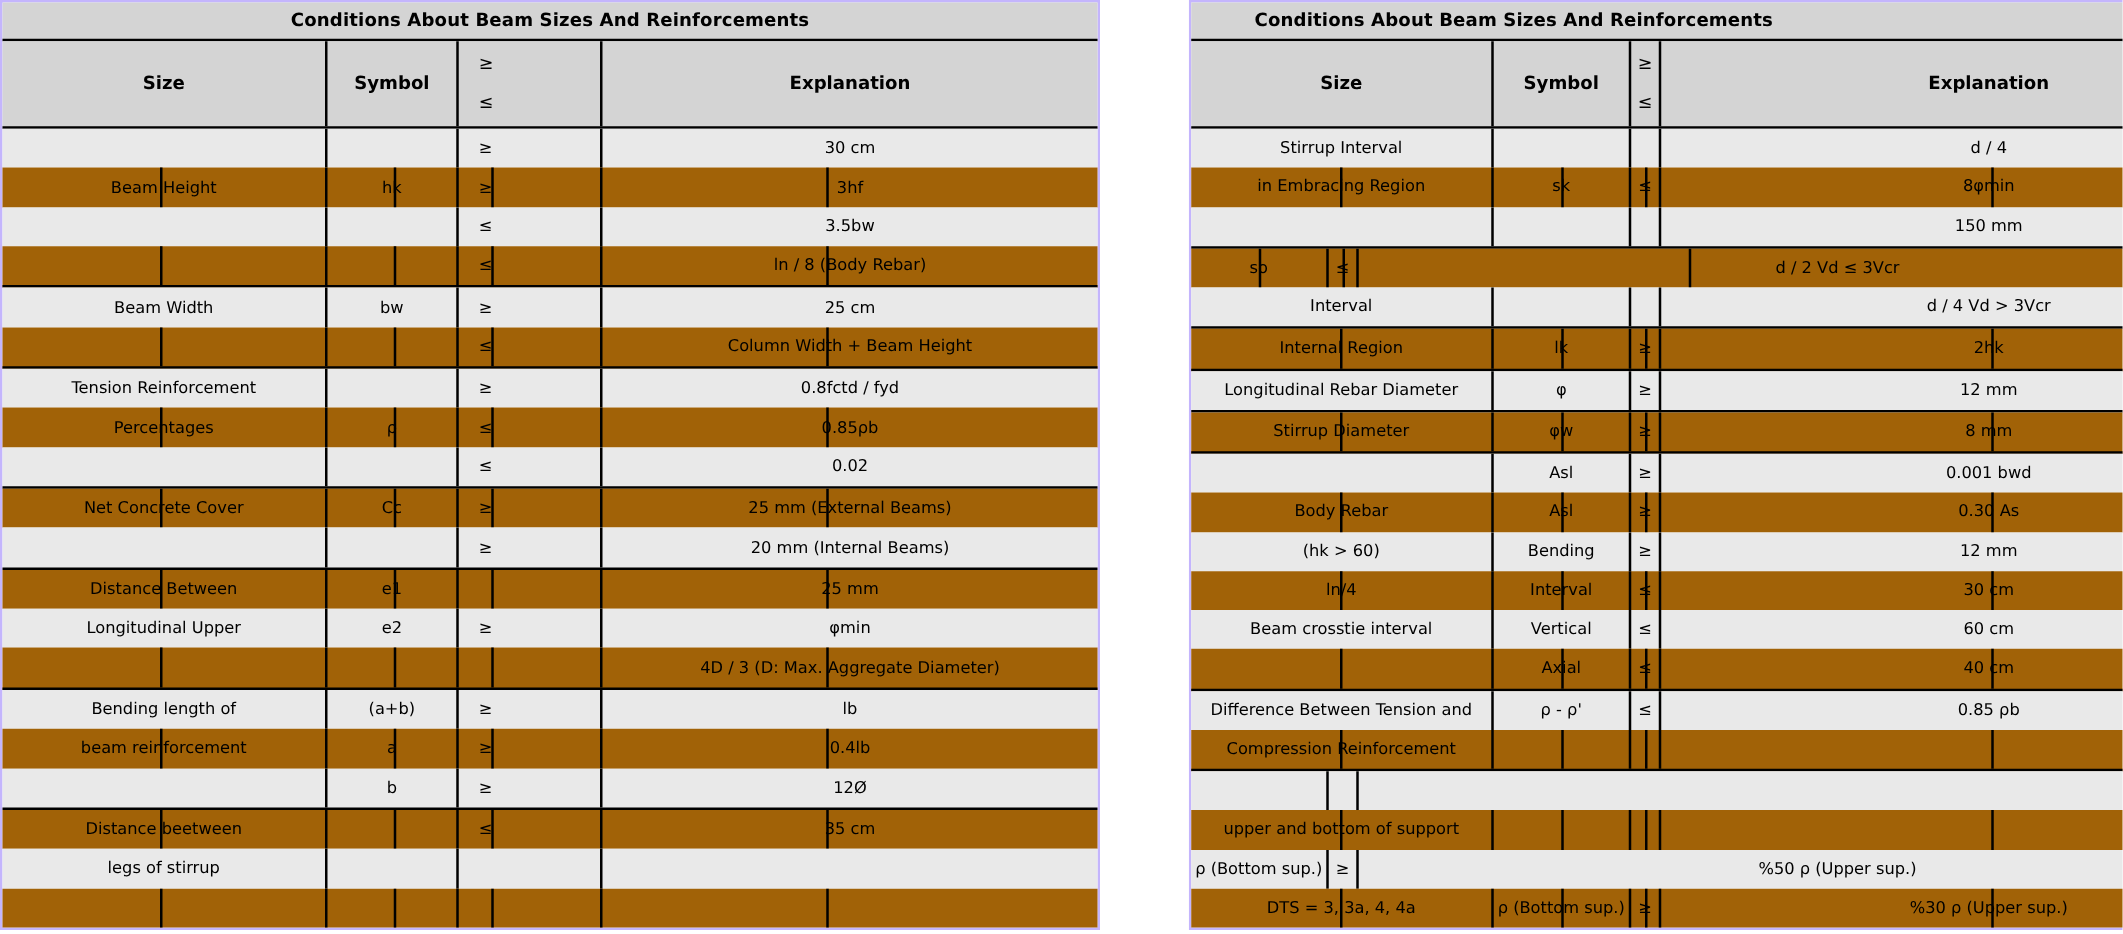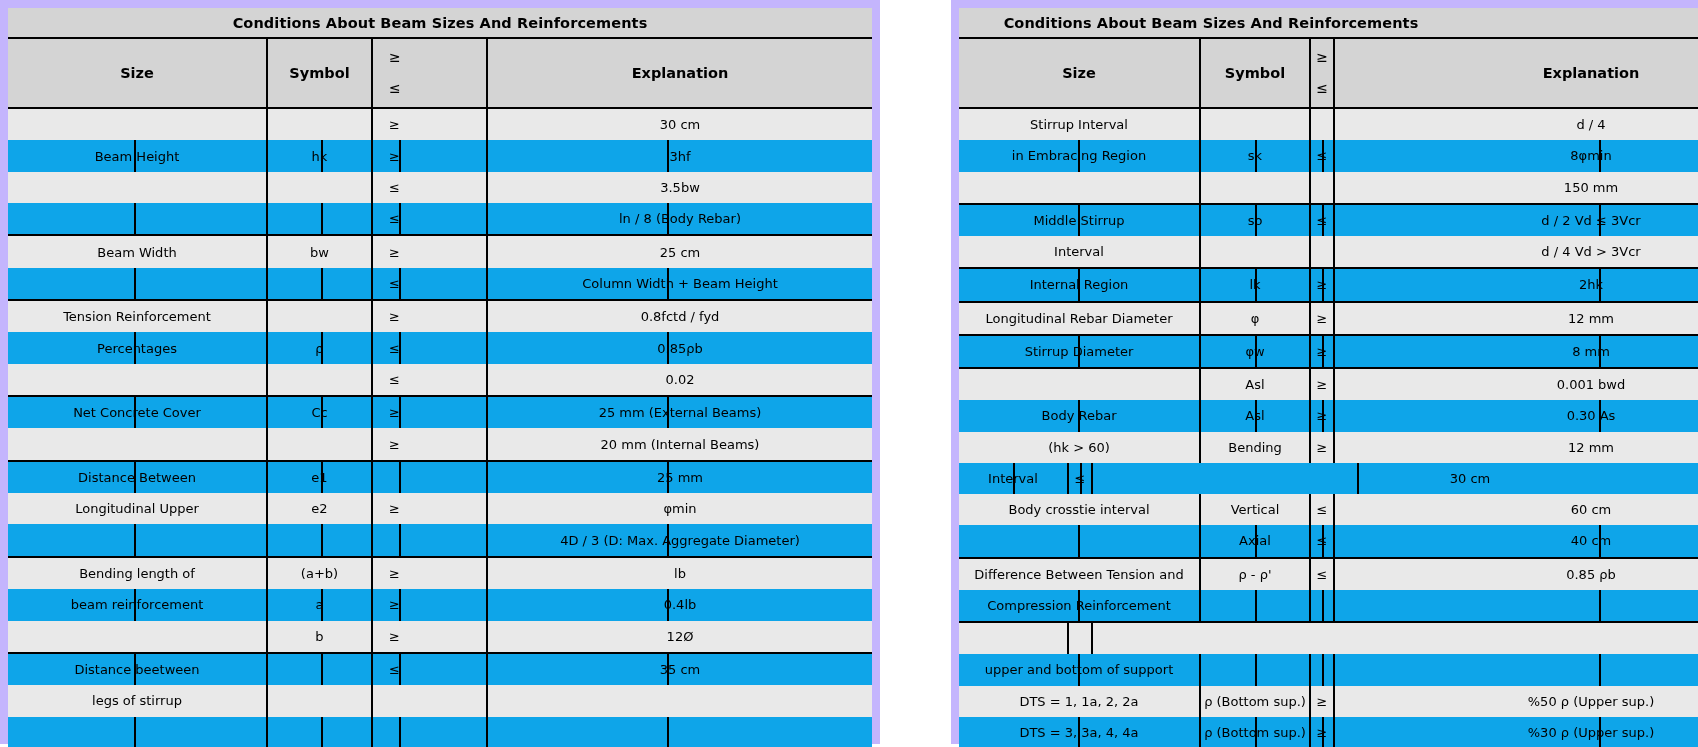--- a/index.html
+++ b/index.html
@@ -1,21 +1,21 @@
 <!DOCTYPE html>
 <html><head>
 <meta charset="utf-8">
 <style>
   html,body{margin:0;padding:0}
   body{
     width:1698px;height:747px;position:relative;overflow:hidden;
     background:#ffffff;color:#000;
     font-family:"DejaVu Sans","Liberation Sans",sans-serif;
   }
-  .tbl{position:absolute;box-sizing:border-box;border:8px solid #c4b5fd;background:#fff}
+  .tbl{position:absolute;box-sizing:border-box;border:2px solid #c4b5fd;background:#fff}
   .lt{left:0;top:0;width:880px;height:744px}
   .rtclip{position:absolute;left:951px;top:0;width:747px;height:747px;overflow:hidden}
   .rt{position:relative;left:0;top:0;width:904px;height:744px}
 
   .title{
     box-sizing:border-box;height:31px;border-bottom:2px solid #000;background:#d4d4d4;
     display:flex;align-items:center;justify-content:center;
     font-weight:bold;font-size:14.5px;letter-spacing:0.1px;white-space:nowrap;
   }
   .rt .title{padding-right:384px}
@@ -31,21 +31,21 @@
 
   .ophdr{flex-direction:column;justify-content:space-between;font-weight:normal;font-size:14px;
          padding-top:10px;padding-bottom:11px;box-sizing:border-box}
   .lt .ophdr{align-items:flex-start;padding-left:16px}
   .rt .ophdr{align-items:center;padding-left:0}
 
   .rows{display:flex;flex-direction:column;height:639px}
   .row{flex:1;display:flex;position:relative;box-sizing:border-box;min-height:0}
   .row.sep{border-bottom:2px solid #000}
   .row.e{background:#e9e9e9}
-  .row.o{background:#0ea5e9}
+  .row.o{background:#a16207}
   .cell{
     box-sizing:border-box;position:relative;display:flex;align-items:center;justify-content:center;
     font-size:13px;white-space:nowrap;overflow:visible;
   }
   .lt .cell.c2{justify-content:flex-start;padding-left:16px}
 
   
   .row.tk .cell::after{content:"";position:absolute;top:0;bottom:0;width:1.5px;background:#000}
   .lt .row.tk .c0::after{left:126px}
   .lt .row.tk .c1::after{left:53px}
@@ -219,21 +219,20 @@
           <div class="cell c2 w2 b">≤</div>
           <div class="cell c3 w3">8φmin</div>
         </div>
         <div class="row e sep">
           <div class="cell c0 w0 b"></div>
           <div class="cell c1 w1 b"></div>
           <div class="cell c2 w2 b"></div>
           <div class="cell c3 w3">150 mm</div>
         </div>
         <div class="row o tk">
-          <div class="cell c0 w0 b">Middle Stirrup</div>
           <div class="cell c1 w1 b">so</div>
           <div class="cell c2 w2 b">≤</div>
           <div class="cell c3 w3">d / 2 Vd ≤ 3Vcr</div>
         </div>
         <div class="row e sep">
           <div class="cell c0 w0 b">Interval</div>
           <div class="cell c1 w1 b"></div>
           <div class="cell c2 w2 b"></div>
           <div class="cell c3 w3">d / 4 Vd &gt; 3Vcr</div>
         </div>
@@ -267,26 +266,27 @@
           <div class="cell c2 w2 b">≥</div>
           <div class="cell c3 w3">0.30 As</div>
         </div>
         <div class="row e">
           <div class="cell c0 w0 b">(hk &gt; 60)</div>
           <div class="cell c1 w1 b">Bending</div>
           <div class="cell c2 w2 b">≥</div>
           <div class="cell c3 w3">12 mm</div>
         </div>
         <div class="row o tk">
+          <div class="cell c0 w0 b">ln/4</div>
           <div class="cell c1 w1 b">Interval</div>
           <div class="cell c2 w2 b">≤</div>
           <div class="cell c3 w3">30 cm</div>
         </div>
         <div class="row e">
-          <div class="cell c0 w0 b">Body crosstie interval</div>
+          <div class="cell c0 w0 b">Beam crosstie interval</div>
           <div class="cell c1 w1 b">Vertical</div>
           <div class="cell c2 w2 b">≤</div>
           <div class="cell c3 w3">60 cm</div>
         </div>
         <div class="row o tk sep">
           <div class="cell c0 w0 b"></div>
           <div class="cell c1 w1 b">Axial</div>
           <div class="cell c2 w2 b">≤</div>
           <div class="cell c3 w3">40 cm</div>
         </div>
@@ -307,21 +307,20 @@
           <div class="cell c2 w2 b"></div>
           <div class="cell c3 w3"></div>
         </div>
         <div class="row o tk">
           <div class="cell c0 w0 b">upper and bottom of support</div>
           <div class="cell c1 w1 b"></div>
           <div class="cell c2 w2 b"></div>
           <div class="cell c3 w3"></div>
         </div>
         <div class="row e">
-          <div class="cell c0 w0 b">DTS = 1, 1a, 2, 2a</div>
           <div class="cell c1 w1 b">ρ (Bottom sup.)</div>
           <div class="cell c2 w2 b">≥</div>
           <div class="cell c3 w3">%50 ρ (Upper sup.)</div>
         </div>
         <div class="row o tk">
           <div class="cell c0 w0 b">DTS = 3, 3a, 4, 4a</div>
           <div class="cell c1 w1 b">ρ (Bottom sup.)</div>
           <div class="cell c2 w2 b">≥</div>
           <div class="cell c3 w3">%30 ρ (Upper sup.)</div>
         </div>

